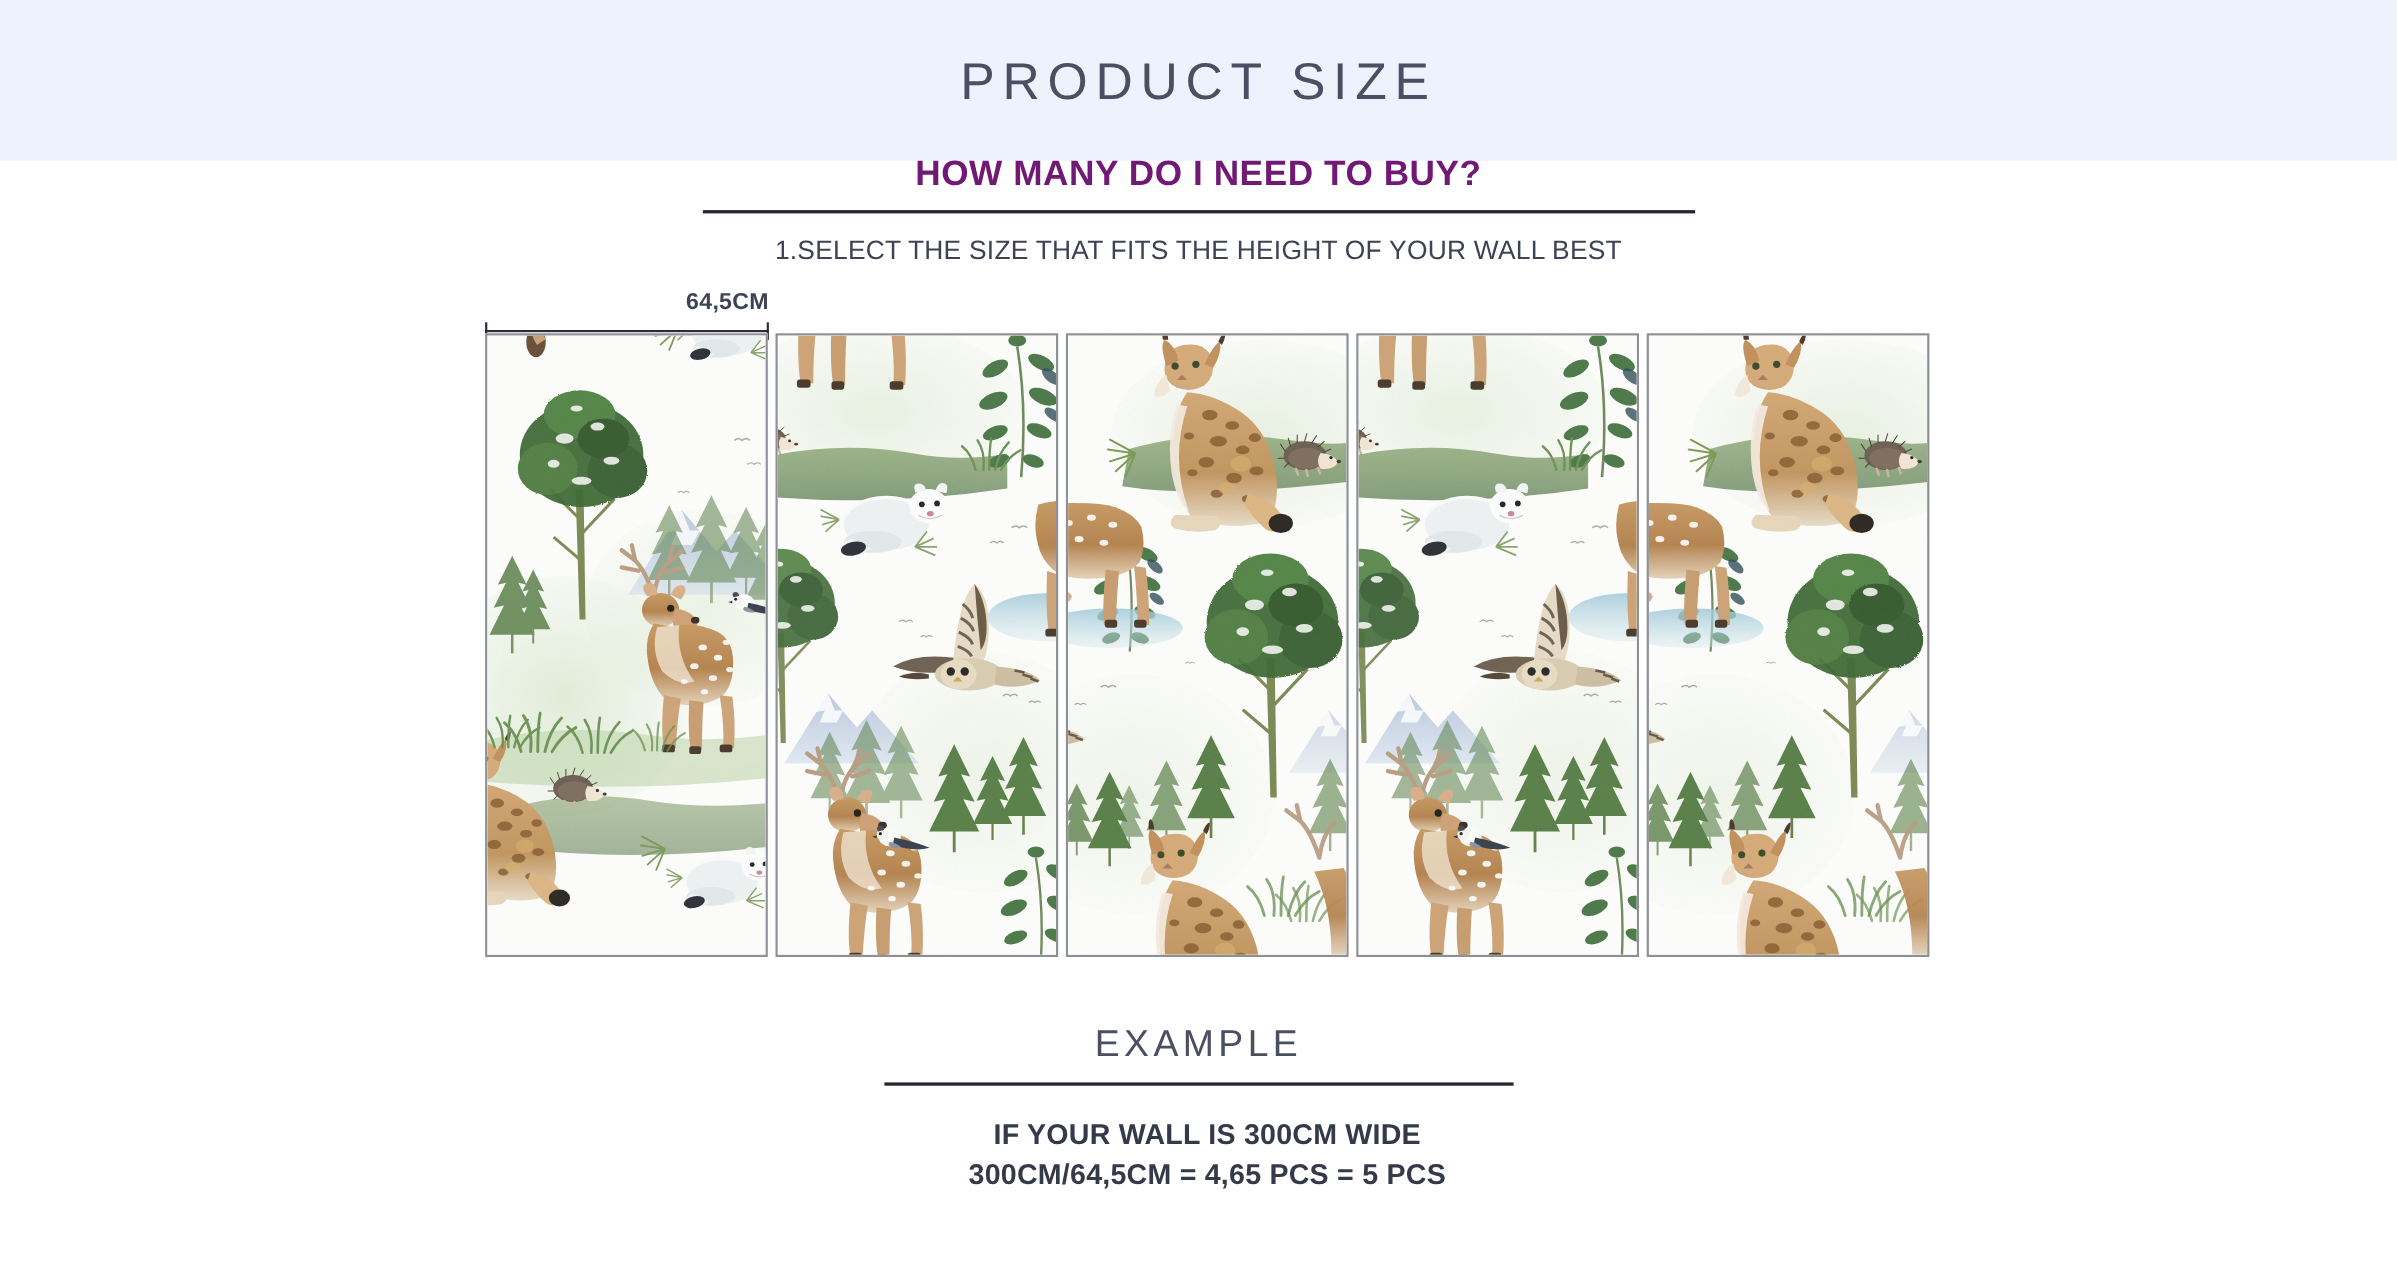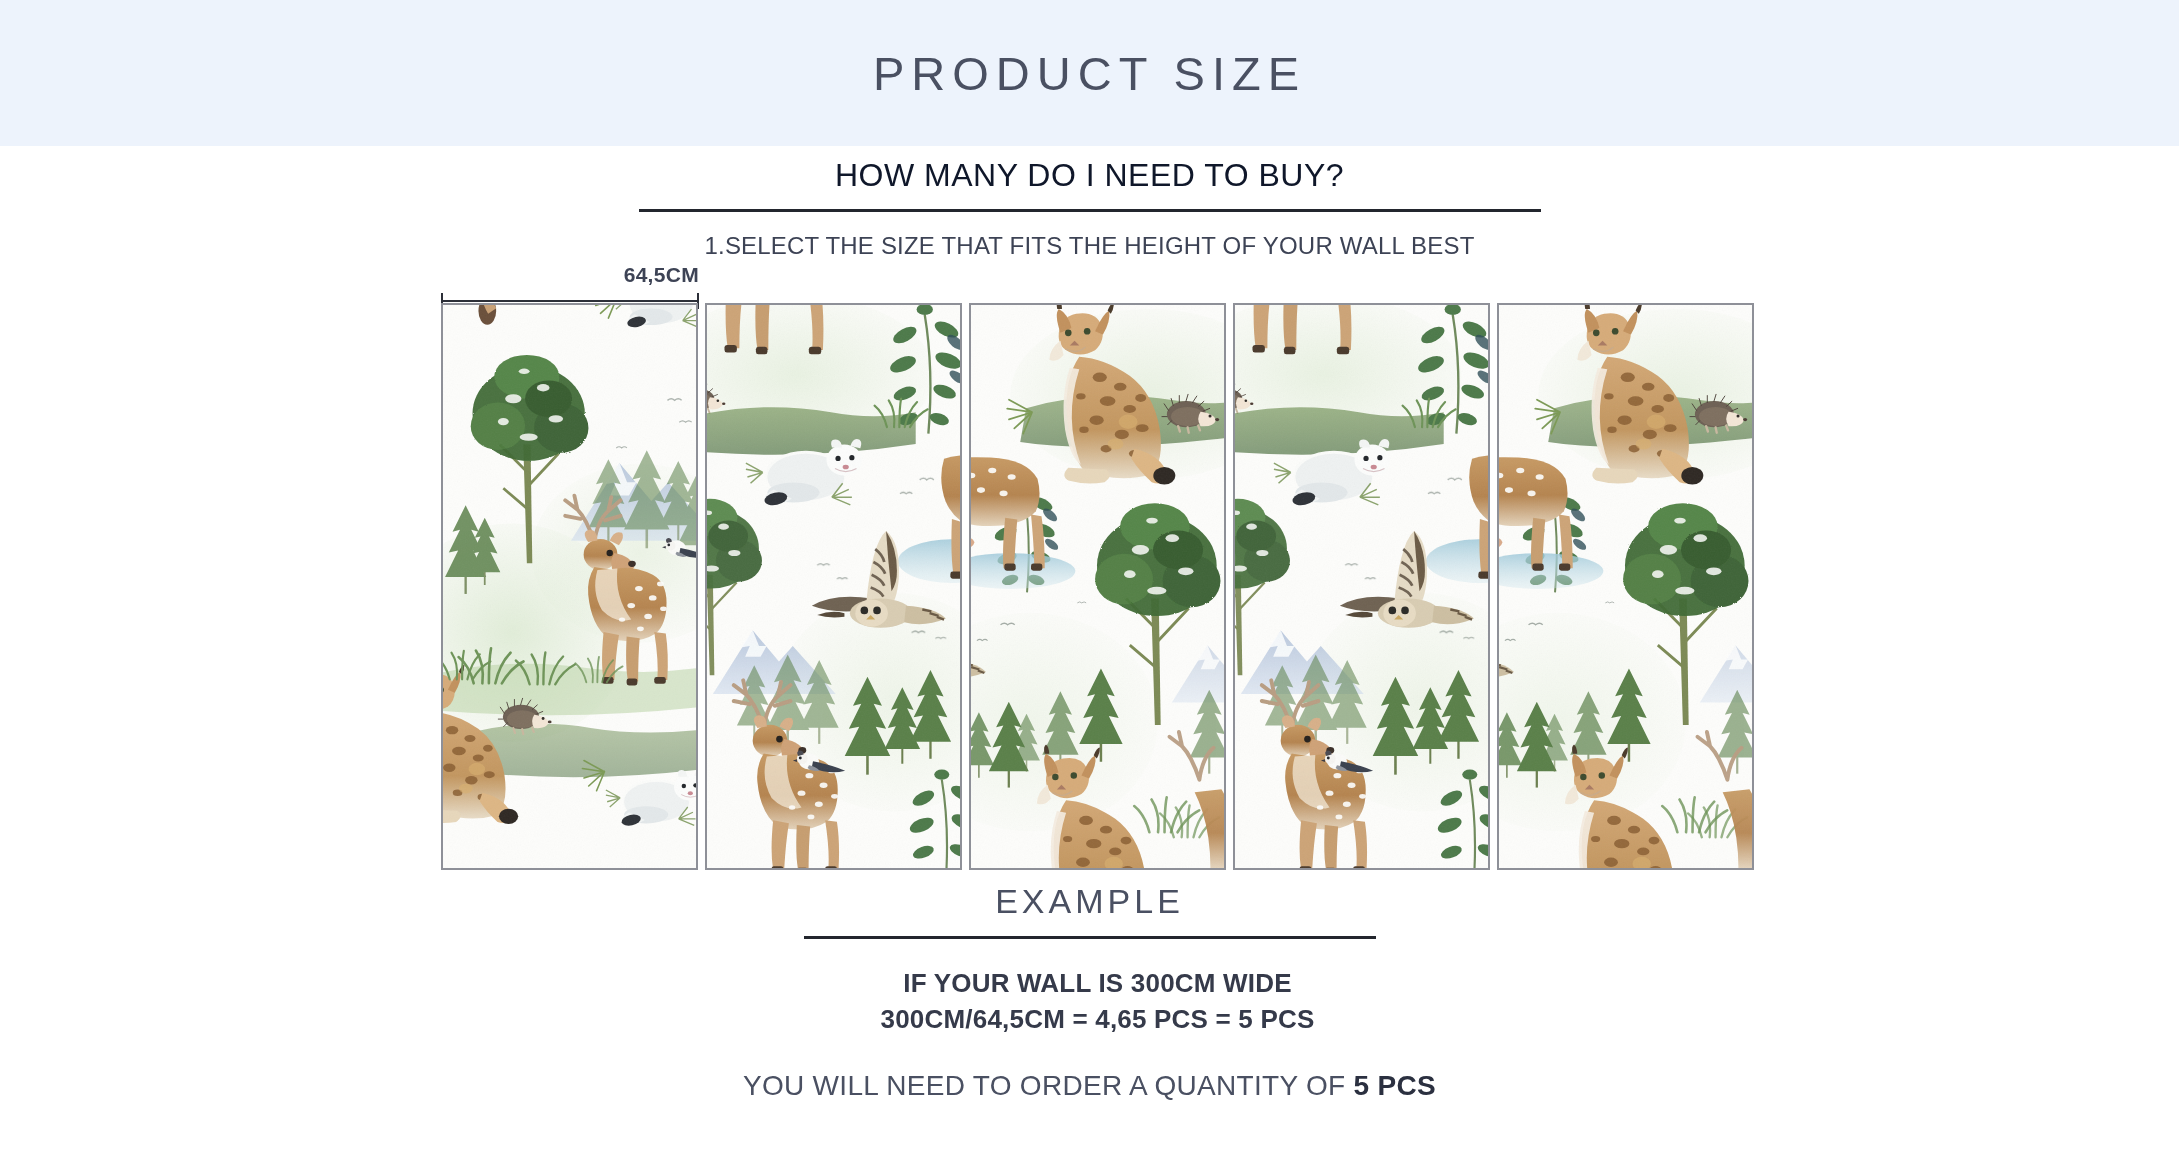--- a/index.html
+++ b/index.html
@@ -26,24 +26,24 @@
     white-space:nowrap;
   }
 
   
   .instructions{
     position:absolute;left:0;top:119px;width:2179px;
     text-align:center;
   }
   .section-title{
     font-size:32px;
-    font-weight:400;
+    font-weight:700;
     letter-spacing:0.5px;
-    color:#0f172a;
-    margin-top:38px;
+    color:#701a75;
+    margin-top:20px;
     white-space:nowrap;
   }
   .rule{
     height:3px;background:#23262e;margin:15px auto 0 auto;
   }
   .rule-top{width:902px;}
   .rule-example{width:572px;}
 
   .steps{margin-top:18px;}
   .step{
@@ -90,21 +90,21 @@
     background:#fdfdfb;
     position:relative;
   }
   .panel svg{display:block;width:100%;height:100%;}
 
   
   .example-block{
     position:absolute;left:0;top:882px;width:2179px;text-align:center;
   }
   .example-title{
-    font-size:34px;font-weight:300;letter-spacing:4px;color:#4a5062;
+    font-size:34px;font-weight:300;letter-spacing:4px;color:#4a5062;margin-top:48px;
   }
   .example-lines{margin-top:27px;}
   .ex-line{
     font-size:26px;font-weight:700;color:#353a4a;line-height:1.38;
     letter-spacing:0.2px;white-space:nowrap;padding-left:16px;
   }
   .ex-final{
     margin-top:32px;font-size:28px;font-weight:300;color:#4a5062;
     letter-spacing:0.3px;white-space:nowrap;
   }
@@ -747,16 +747,13 @@
   </div>
 </div>
 
 <div class="example-block">
   <div class="example-title">EXAMPLE</div>
   <div class="rule rule-example"></div>
   <div class="example-lines">
     <div class="ex-line">IF YOUR WALL IS 300CM WIDE</div>
     <div class="ex-line">300CM/64,5CM = 4,65 PCS = 5 PCS</div>
   </div>
-  <div class="ex-final">
-    <span>YOU WILL NEED TO ORDER A QUANTITY OF </span><b>5 PCS</b>
-  </div>
 </div>
 
 </body></html>

